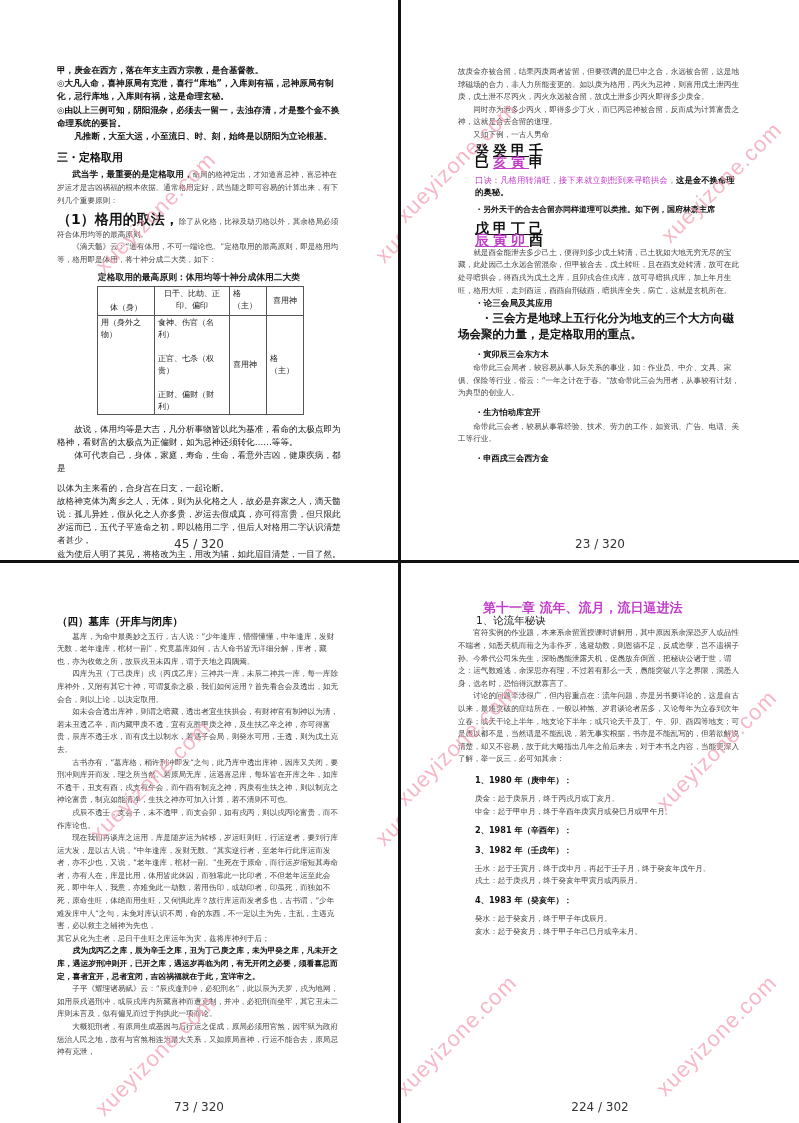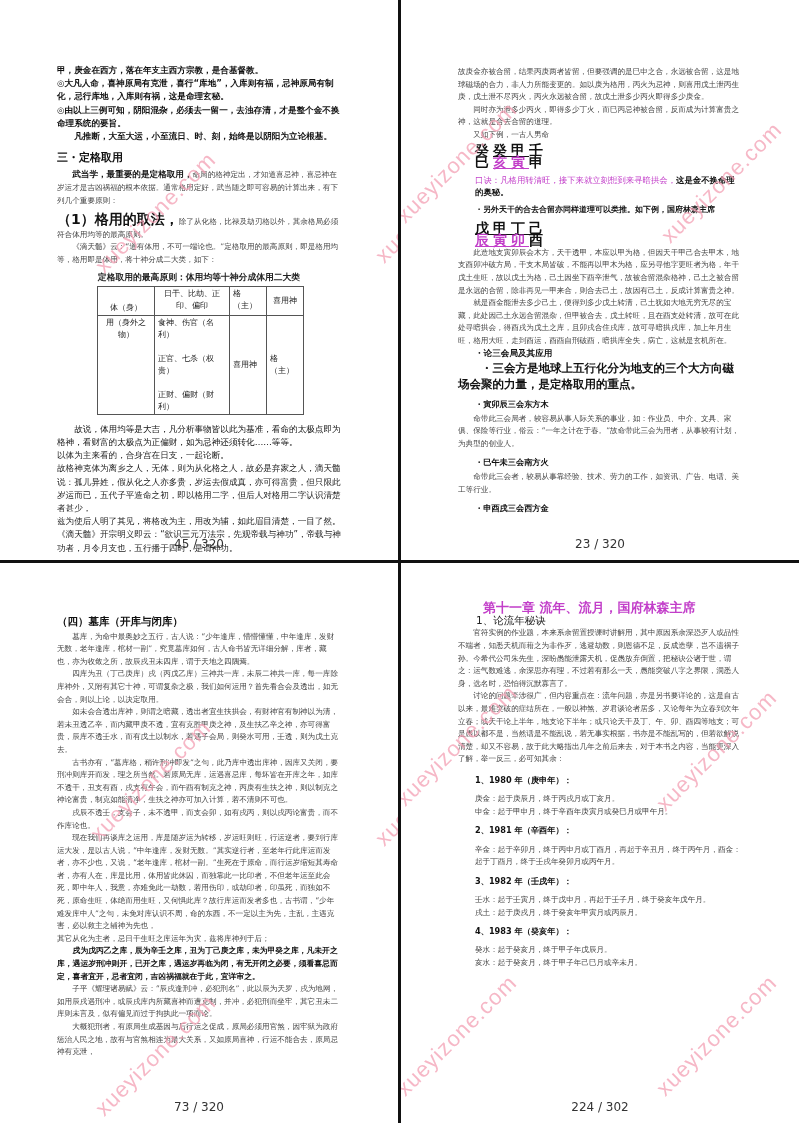--- a/index.html
+++ b/index.html
@@ -47,33 +47,34 @@
       <div class="tcap">定格取用的最高原则：体用均等十神分成体用二大类</div>
       <table class="tbl">
         <tbody>
             <tr>
           <td style="width:50px;vertical-align:bottom;text-align:center;height:26px;">体（身）</td>
           <td style="width:68px;text-align:center;">日干、比劫、正印、偏印</td>
           <td style="width:30px;">格（主）</td>
           <td style="width:30px;vertical-align:middle;text-align:center;">喜用神</td>
         </tr>
         <tr>
-          <td style="text-align:center;height:70px;">用（身外之物）</td>
+          <td style="text-align:left;height:70px;">用（身外之物）</td>
           <td style="white-space:pre-line;">食神、伤官（名利）
 
 正官、七杀（权贵）
 
 正财、偏财（财利）</td>
           <td style="vertical-align:middle;">喜用神</td>
           <td style="vertical-align:middle;">格（主）</td>
         </tr>
       </tbody>
         </table>
       <div style="height:8px"></div>
       <p class="p ind b" style="font-weight:normal;">故说，体用均等是大吉，凡分析事物皆以此为基准，看命的太极点即为格神，看财富的太极点为正偏财，如为忌神还须转化……等等。</p>
+      <p class="p ind" style="margin-bottom:6px;">体可代表自己，身体，家庭，寿命，生命，看意外吉凶，健康疾病，都是</p>
       <p class="p">以体为主来看的，合身宫在日支，一起论断。</p>
       <p class="p">故格神克体为离乡之人，无体，则为从化格之人，故必是弃家之人，滴天髓说：孤儿异姓，假从化之人亦多贵，岁运去假成真，亦可得富贵，但只限此岁运而已，五代子平造命之初，即以格用二字，但后人对格用二字认识清楚者甚少，</p>
       <p class="p">兹为使后人明了其见，将格改为主，用改为辅，如此眉目清楚，一目了然。</p>
       <p class="p">《滴天髓》开宗明义即云：“欲识三元万法宗，先观帝载与神功”，帝载与神功者，月令月支也，五行播于四时，是谓神功。</p>
 
     </div>
     <div class="pageno">45 / 320</div>
     <div class="wm" style="left:90px;top:260px;">xueyizone.com</div>
     <div class="wm" style="left:370px;top:250px;">xueyizone.com</div>
   </div>
@@ -90,27 +91,26 @@
         <span>巳</span><span class="ul mag">亥</span><span class="ul mag">寅</span><span>申</span>
       </div>
       <p class="p" style="margin:5px 0 0 17px;font-family:'DejaVu Sans',sans-serif;font-size:8.4px;"><span class="mag">口诀：凡格用转清旺，接下来就立刻想到来寻暗拱会，</span><span class="b">这是金不换命理的奥秘。</span></p>
       <p class="p b" style="margin:5px 0 0 17px;font-family:'DejaVu Sans',sans-serif;font-size:8px;">・另外天干的合去合留亦同样道理可以类推。如下例，国府林森主席</p>
       <div class="pillar" style="font-family:'DejaVu Sans',sans-serif;color:#111;margin-top:5px;">
         <span class="ul">戊</span><span class="ul">甲</span><span class="ul">丁</span><span>己</span>
       </div>
       <div class="pillar" style="font-family:'DejaVu Sans',sans-serif;color:#111;margin-top:0;">
         <span class="ul mag">辰</span><span class="ul mag">寅</span><span class="ul mag">卯</span><span>酉</span>
       </div>
-      <p class="p ind">此造地支寅卯辰会木方，天干透甲，本应以甲为格，但因天干甲己合去甲木，地支酉卯冲破方局，干支木局皆破，不能再以甲木为格，应另寻他字更旺者为格，年干戊土生旺，故以戊土为格，己土因坐下酉辛泄气，故被合留混杂格神，己土之被合留是永远的合留，除非再见一甲来合，则合去己土，故因有己土，反成计算富贵之神。</p>
       <p class="p ind">就是酉金能泄去多少己土，便得到多少戊土转清，己土犹如大地无穷无尽的宝藏，此处因己土永远合留混杂，但甲被合去，戊土转旺，且在酉支处转清，故可在此处寻暗拱会，得酉戌为戊土之库，且卯戌合住戌库，故可寻暗拱戌库，加上年月生旺，格用大旺，走到酉运，酉酉自刑破酉，暗拱库全失，病亡，这就是玄机所在。</p>
       <p class="p b" style="margin-left:17px;font-family:'DejaVu Sans',sans-serif;font-size:8.6px;">・论三会局及其应用</p>
       <p class="p big ind" style="font-family:'DejaVu Sans',sans-serif;">・三会方是地球上五行化分为地支的三个大方向磁场会聚的力量，是定格取用的重点。</p>
       <div class="sub" style="font-family:'DejaVu Sans',sans-serif;">・寅卯辰三会东方木</div>
       <p class="p ind">命带此三会局者，较容易从事人际关系的事业，如：作业员、中介、文具、家俱、保险等行业，俗云：“一年之计在于春。”故命带此三会为用者，从事较有计划，为典型的创业人。</p>
-      <div class="sub" style="font-family:'DejaVu Sans',sans-serif;">・巳午未三会南方火</div>
+      <div class="sub" style="font-family:'DejaVu Sans',sans-serif;">・生方怕动库宜开</div>
       <p class="p ind">命带此三会者，较易从事靠经验、技术、劳力的工作，如资讯、广告、电话、美工等行业。</p>
       <div class="sub" style="font-family:'DejaVu Sans',sans-serif;">・申酉戌三会西方金</div>
     </div>
     <div class="pageno">23 / 320</div>
     <div class="wm" style="left:-10px;top:210px;">xueyizone.com</div>
     <div class="wm" style="left:255px;top:230px;">xueyizone.com</div>
   </div>
 
   <div class="page" id="p3">
     <div class="content serif" style="top:52px;">
@@ -127,35 +127,32 @@
       <p class="p ind">大概犯刑者，有原局生成基因与后行运之促成，原局必须用官煞，因牢狱为政府惩治人民之地，故有与官煞相连为最大关系，又如原局喜神，行运不能合去，原局忌神有克泄，</p>
     </div>
     <div class="pageno">73 / 320</div>
     <div class="wm" style="left:85px;top:265px;">xueyizone.com</div>
     <div class="wm" style="left:90px;top:540px;">xueyizone.com</div>
     <div class="wm" style="left:370px;top:270px;">xueyizone.com</div>
   </div>
 
   <div class="page" id="p4">
     <div class="content" style="top:38px;">
-      <div class="chap">第十一章 流年、流月，国府林森主席</div>
+      <div class="chap">第十一章 流年、流月，流日逼进法</div>
       <div class="sec">1、论流年秘诀</div>
       <div class="serif">
         <p class="p ind">官符实例的作业题，本来系余留置授课时讲解用，其中原因系余深恐歹人或品性不端者，知悉天机而藉之为非作歹，逃避劫数，则恩德不足，反成造孽，岂不遗祸子孙。今希代公司朱先生，深盼愚能泄露天机，促愚放弃倒置，把秘诀公诸于世，谓之：运气数难逃，余深思亦有理，不过若有那么一天，愚能突破八字之界限，洞悉人身，选名时，恐怕得沉默寡言了。</p>
         <p class="p ind">讨论的问题牵涉很广，但内容重点在：流年问题，亦是另书要详论的，这是自古以来，最难突破的症结所在，一般以神煞、岁君谈论者居多，又论每年为立春到次年立春；或天干论上半年，地支论下半年；或只论天干及丁、午、卯、酉四等地支；可是愚以都不是，当然话是不能乱说，若无事实根据，书亦是不能乱写的，但若欲解说清楚，却又不容易，故于此大略指出几年之前后来去，对于本书之内容，当能更深入了解，举一反三，必可知其余：</p>
       </div>
       <div class="sub" style="margin-top:8px;">1、1980 年（庚申年）：</div>
       <div class="serif" style="margin:6px 0 0 17px;">
         <p class="p">庚金：起于庚辰月，终于丙戌月或丁亥月。</p>
         <p class="p">申金：起于甲申月，终于辛酉年庚寅月或癸巳月或甲午月。</p>
       </div>
       <div class="sub">2、1981 年（辛酉年）：</div>
-      <div class="serif" style="margin:6px 0 0 17px;">
-        <p class="p">辛金：起于辛卯月，终于丙申月或丁酉月，再起于辛丑月，终于丙午月，酉金：起于丁酉月，终于壬戌年癸卯月或丙午月。</p>
-      </div>
       <div class="sub">3、1982 年（壬戌年）：</div>
       <div class="serif" style="margin:6px 0 0 17px;">
         <p class="p">壬水：起于壬寅月，终于戊申月，再起于壬子月，终于癸亥年戊午月。</p>
         <p class="p">戌土：起于庚戌月，终于癸亥年甲寅月或丙辰月。</p>
       </div>
       <div class="sub">4、1983 年（癸亥年）：</div>
       <div class="serif" style="margin:6px 0 0 17px;">
         <p class="p">癸水：起于癸亥月，终于甲子年戊辰月。</p>
         <p class="p">亥水：起于癸亥月，终于甲子年己巳月或辛未月。</p>
       </div>

